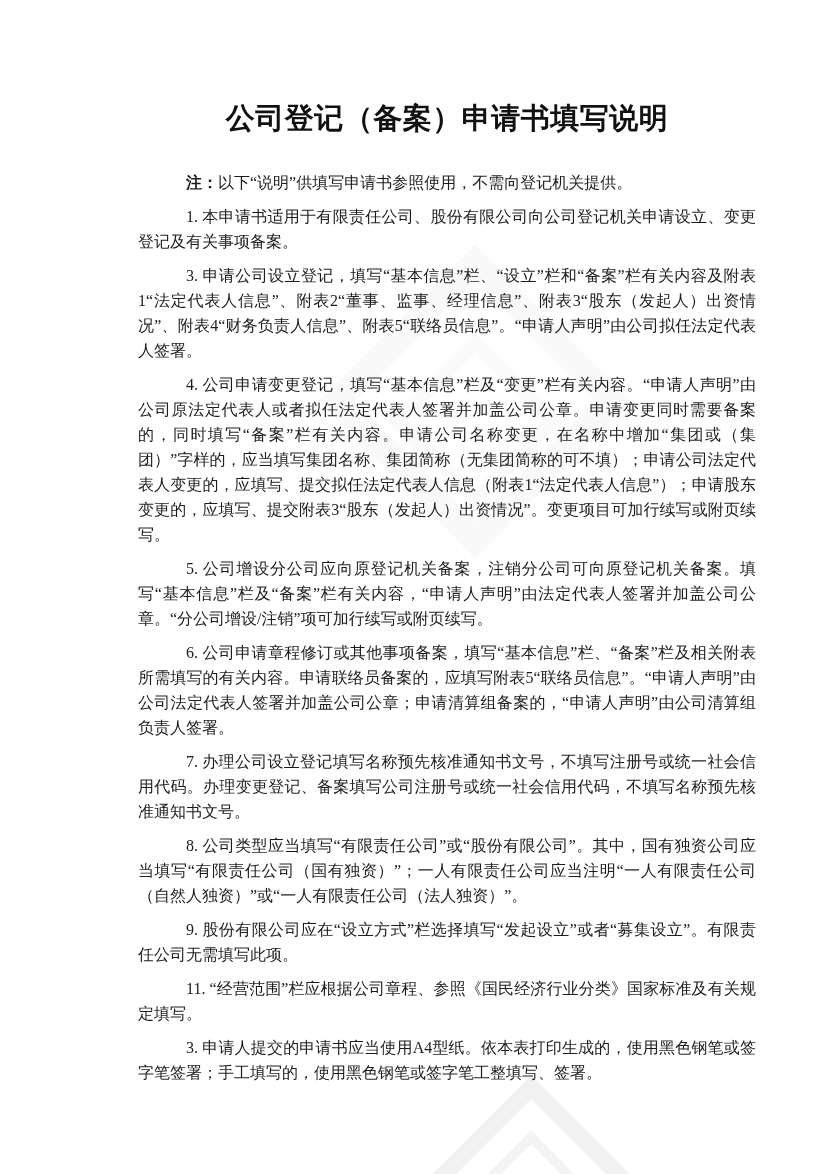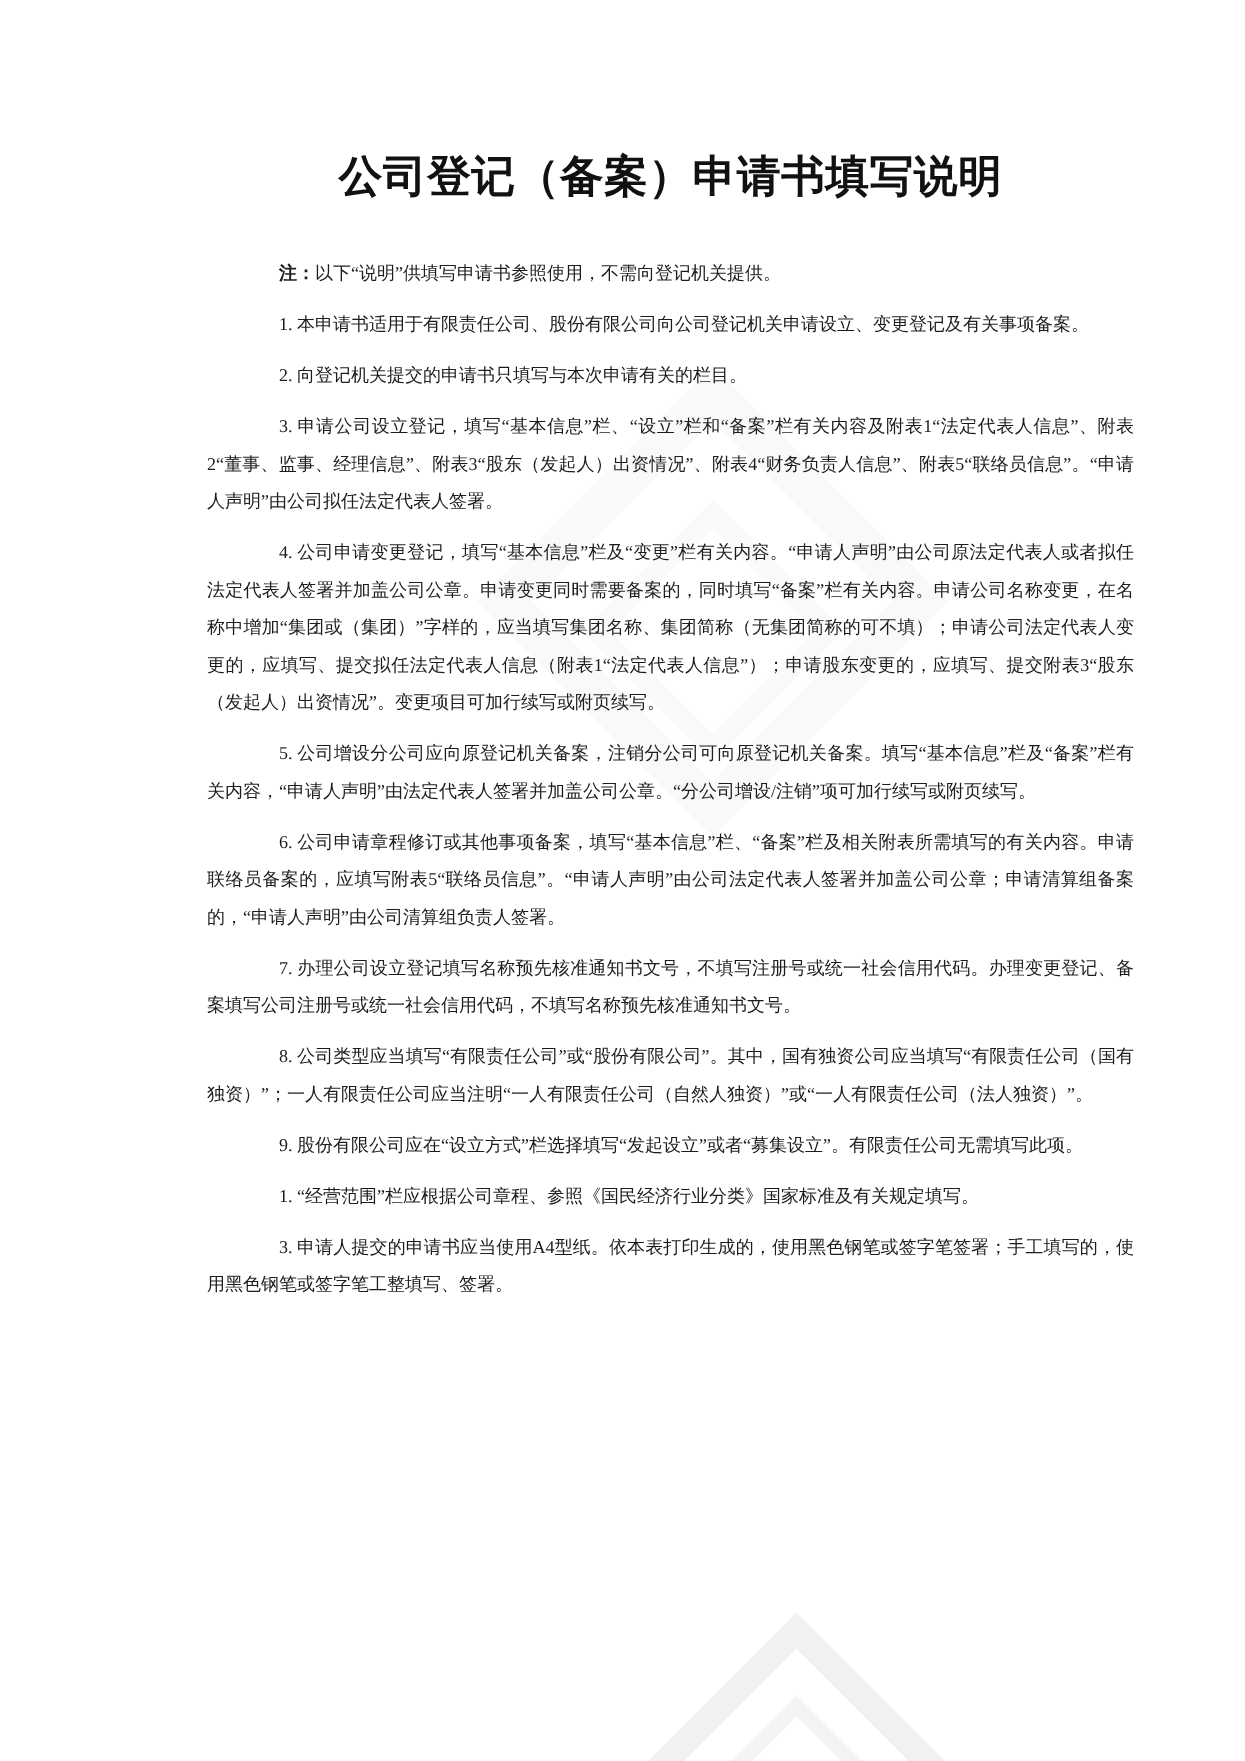--- a/index.html
+++ b/index.html
@@ -65,21 +65,21 @@
     margin: 0 0 34px 0;
     font-size: 29px;
     line-height: 36px;
     font-weight: bold;
     text-align: center;
     letter-spacing: 0.5px;
     color: #111111;
   }
   .content p {
     margin: 0 0 9px 0;
-    font-size: 12px;
+    font-size: 16px;
     line-height: 25px;
     text-align: justify;
     text-indent: 48px;
     word-break: break-all;
   }
   .note-label {
     font-weight: bold;
   }
 </style>
 </head>
@@ -90,25 +90,24 @@
   <div class="watermark wm-mid"></div>
   <div class="watermark wm-bottom"></div>
 
   <div class="content">
 
     <h1 class="doc-title">公司登记（备案）申请书填写说明</h1>
 
     <p><span class="note-label">注：</span><span>以下“说明”供填写申请书参照使用，不需向登记机关提供。</span></p>
 
     <p>1. 本申请书适用于有限责任公司、股份有限公司向公司登记机关申请设立、变更登记及有关事项备案。</p>
-    <p>2. 向登记机关提交的申请书只填写与本次申请有关的栏目。</p>
     <p>3. 申请公司设立登记，填写“基本信息”栏、“设立”栏和“备案”栏有关内容及附表1“法定代表人信息”、附表2“董事、监事、经理信息”、附表3“股东（发起人）出资情况”、附表4“财务负责人信息”、附表5“联络员信息”。“申请人声明”由公司拟任法定代表人签署。</p>
     <p>4. 公司申请变更登记，填写“基本信息”栏及“变更”栏有关内容。“申请人声明”由公司原法定代表人或者拟任法定代表人签署并加盖公司公章。申请变更同时需要备案的，同时填写“备案”栏有关内容。申请公司名称变更，在名称中增加“集团或（集团）”字样的，应当填写集团名称、集团简称（无集团简称的可不填）；申请公司法定代表人变更的，应填写、提交拟任法定代表人信息（附表1“法定代表人信息”）；申请股东变更的，应填写、提交附表3“股东（发起人）出资情况”。变更项目可加行续写或附页续写。</p>
     <p>5. 公司增设分公司应向原登记机关备案，注销分公司可向原登记机关备案。填写“基本信息”栏及“备案”栏有关内容，“申请人声明”由法定代表人签署并加盖公司公章。“分公司增设/注销”项可加行续写或附页续写。</p>
     <p>6. 公司申请章程修订或其他事项备案，填写“基本信息”栏、“备案”栏及相关附表所需填写的有关内容。申请联络员备案的，应填写附表5“联络员信息”。“申请人声明”由公司法定代表人签署并加盖公司公章；申请清算组备案的，“申请人声明”由公司清算组负责人签署。</p>
     <p>7. 办理公司设立登记填写名称预先核准通知书文号，不填写注册号或统一社会信用代码。办理变更登记、备案填写公司注册号或统一社会信用代码，不填写名称预先核准通知书文号。</p>
     <p>8. 公司类型应当填写“有限责任公司”或“股份有限公司”。其中，国有独资公司应当填写“有限责任公司（国有独资）”；一人有限责任公司应当注明“一人有限责任公司（自然人独资）”或“一人有限责任公司（法人独资）”。</p>
     <p>9. 股份有限公司应在“设立方式”栏选择填写“发起设立”或者“募集设立”。有限责任公司无需填写此项。</p>
-    <p>1. “经营范围”栏应根据公司章程、参照《国民经济行业分类》国家标准及有关规定填写。</p>
+    <p>11. “经营范围”栏应根据公司章程、参照《国民经济行业分类》国家标准及有关规定填写。</p>
     <p>3. 申请人提交的申请书应当使用A4型纸。依本表打印生成的，使用黑色钢笔或签字笔签署；手工填写的，使用黑色钢笔或签字笔工整填写、签署。</p>
 
   </div>
 </div>
 
 </body></html>

